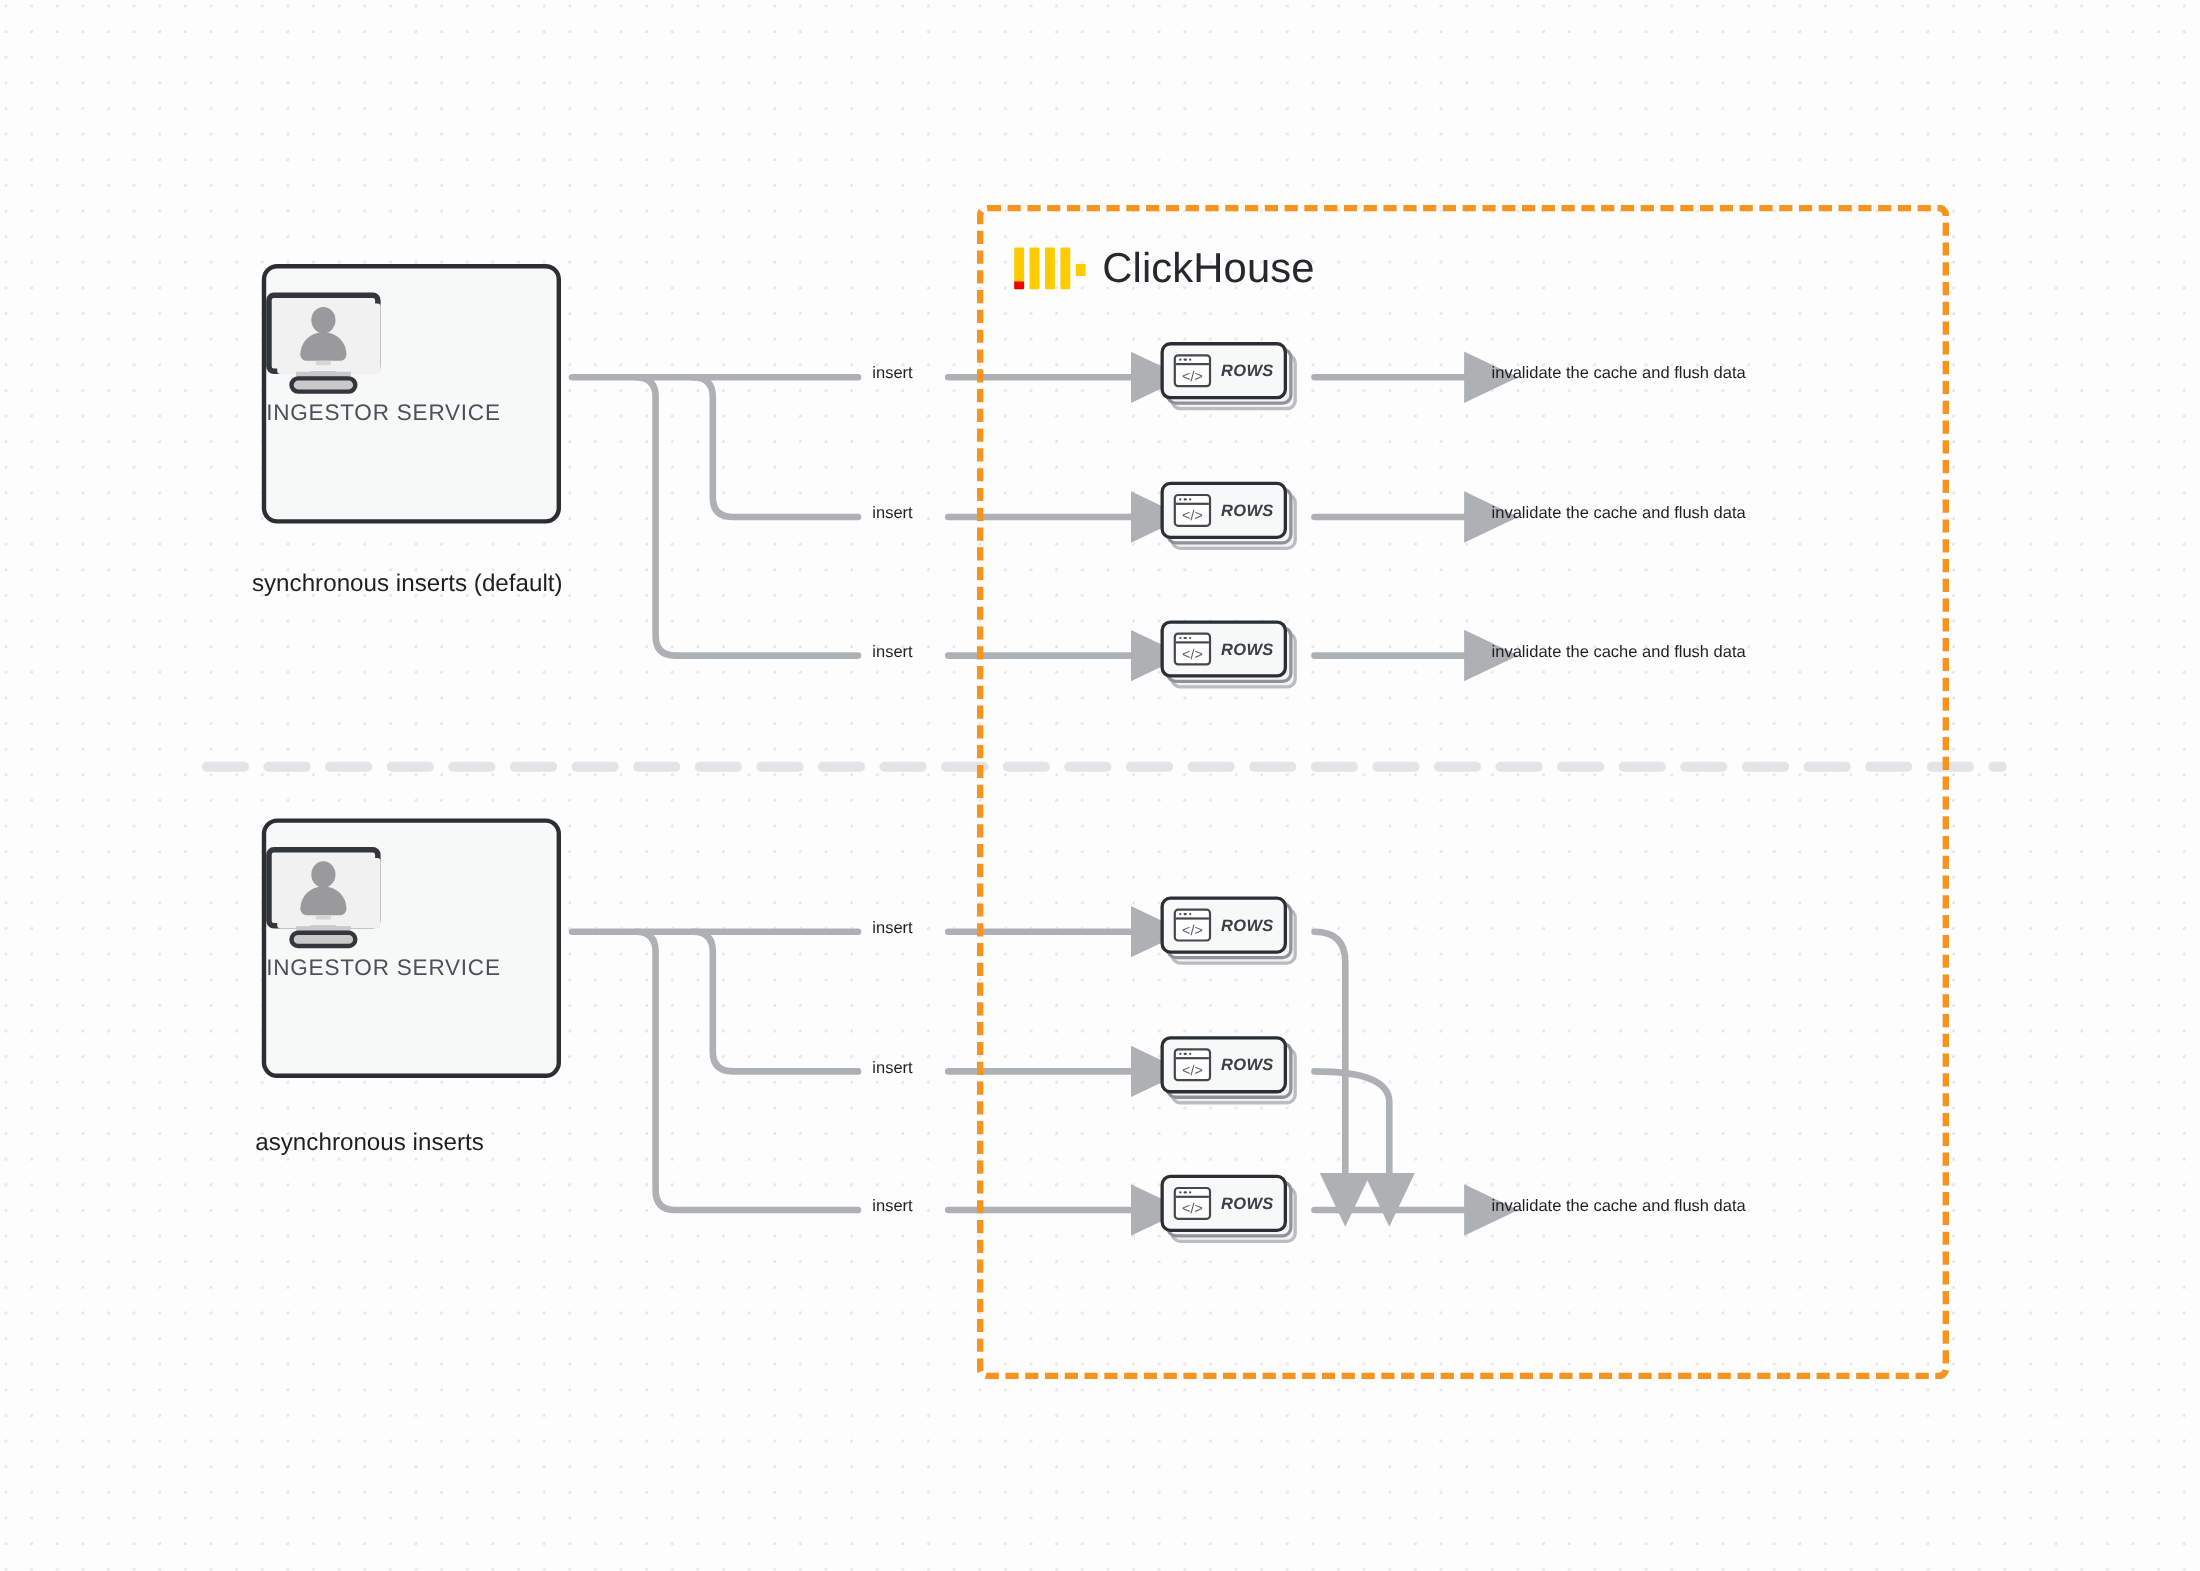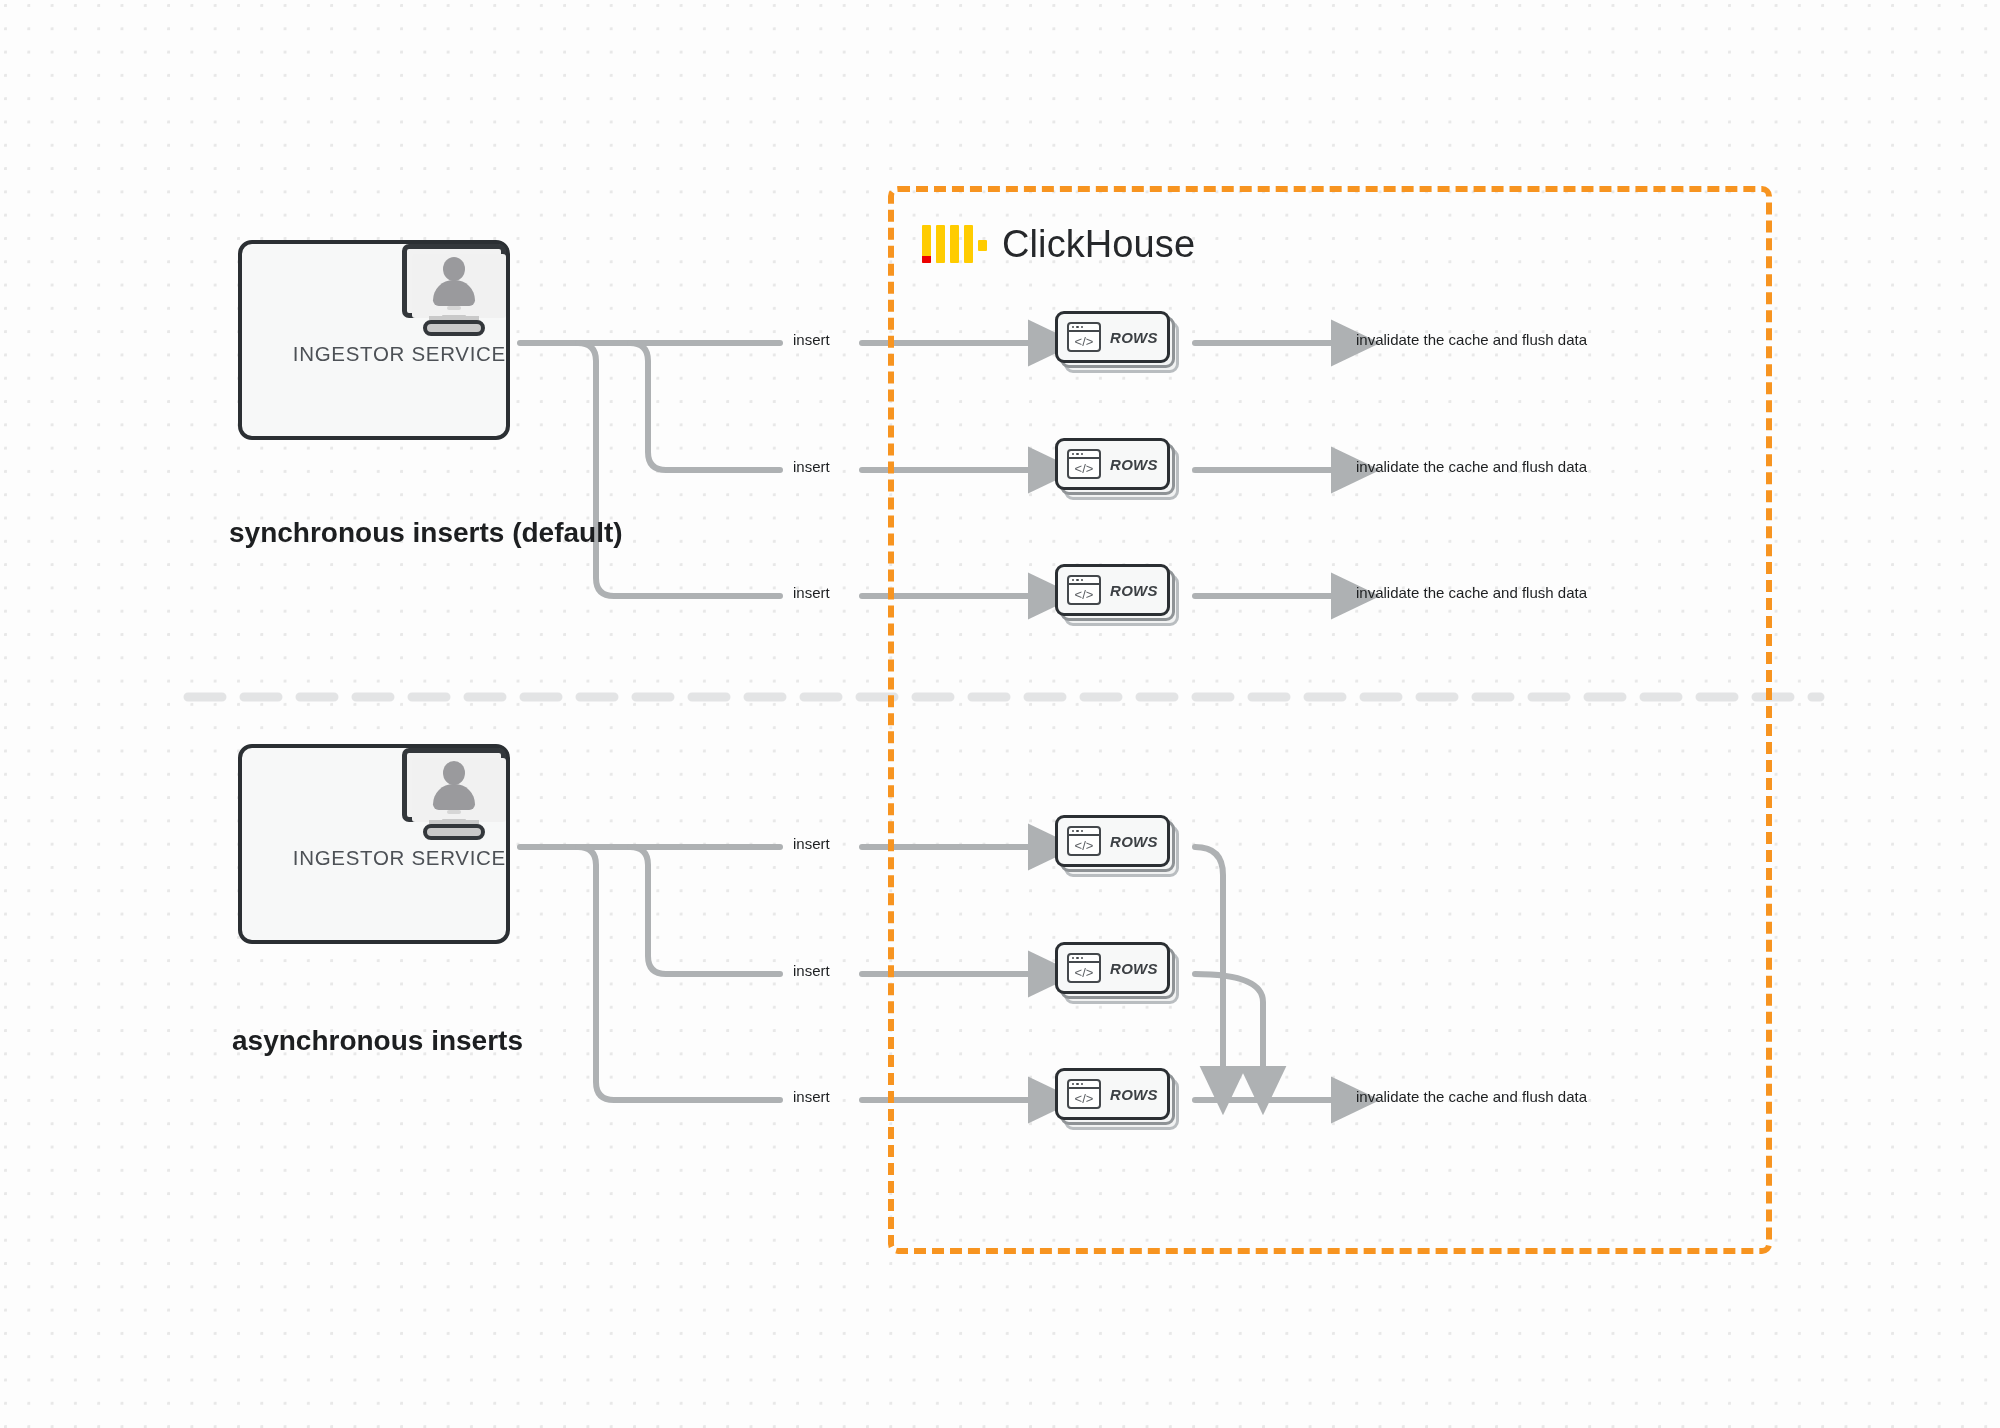--- a/index.html
+++ b/index.html
@@ -89,29 +89,30 @@
     font-size: 38px;
     color: #26282b;
     letter-spacing: 0.1px;
     white-space: nowrap;
   }
 
   
   .ingestor {
     position: absolute;
     width: 272px;
-    height: 200px;
+    height: 236px;
     background: #f7f8f8;
     border: 4px solid #2b2f33;
     border-radius: 14px;
     box-sizing: border-box;
     display: flex;
     flex-direction: column;
-    align-items: flex-end;
+    align-items: flex-start;
     justify-content: flex-start;
+    padding-top: 22px;
   }
   .ingestor.sync  { left: 238px; top: 240px; }
   .ingestor.async { left: 238px; top: 744px; }
 
   .monitor {
     position: relative;
     width: 104px;
     height: 92px;
     margin-bottom: 6px;
   }
@@ -181,22 +182,22 @@
   .ingestor-label {
     font-size: 20.5px;
     color: #4d5156;
     letter-spacing: 0.7px;
     white-space: nowrap;
   }
 
   
   .caption {
     position: absolute;
-    font-size: 28px;
-    font-weight: bold;
+    font-size: 22px;
+    font-weight: normal;
     color: #1d1f21;
     white-space: nowrap;
   }
   .caption.sync  { left: 229px; top: 517px; }
   .caption.async { left: 232px; top: 1025px; }
 
   
   .rows-card {
     position: absolute;
     width: 124px;

